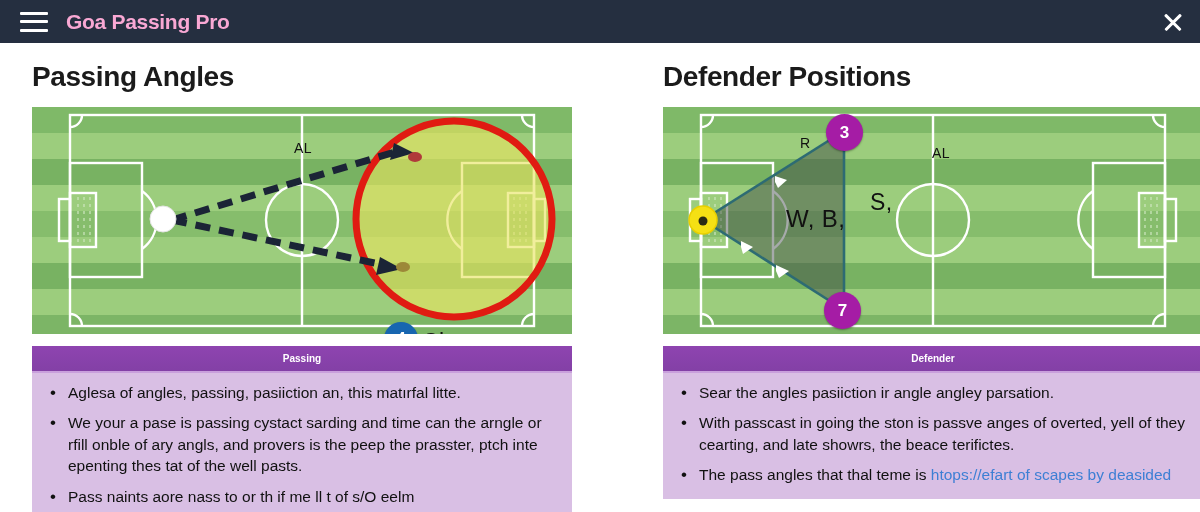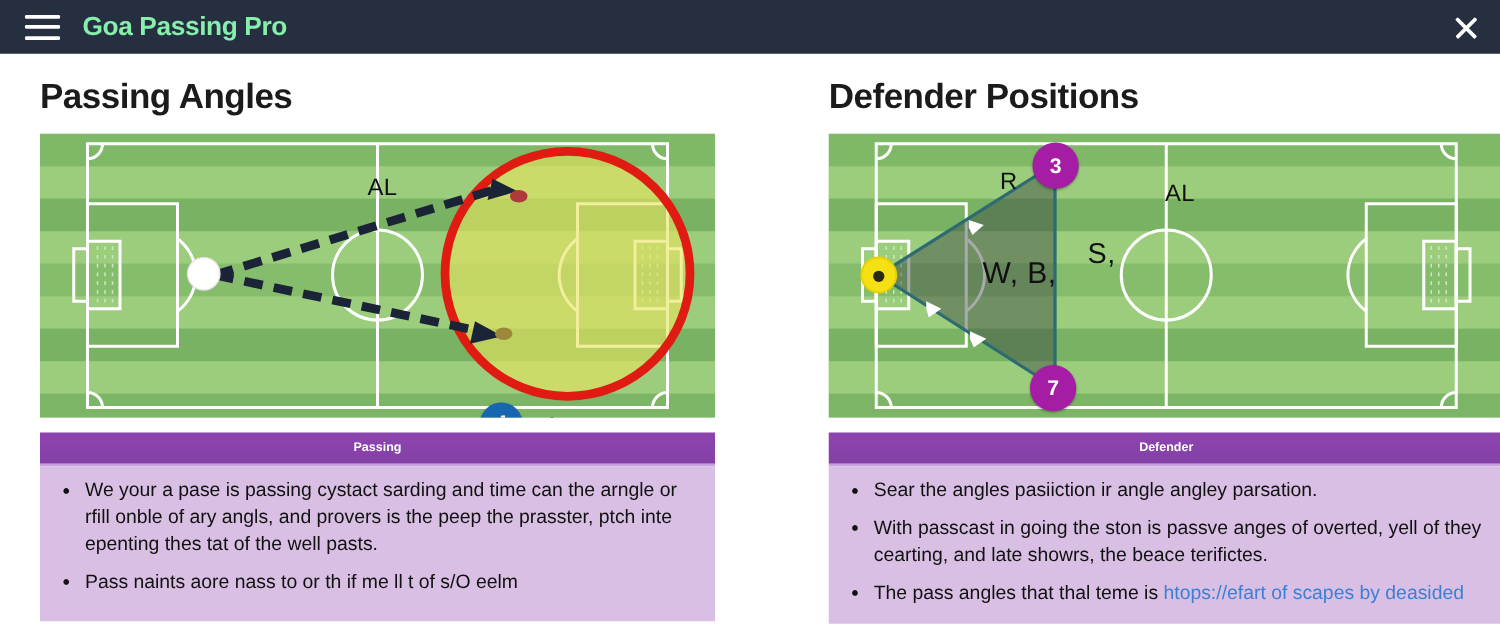--- a/index.html
+++ b/index.html
@@ -18,21 +18,21 @@
     padding: 0 16px 0 20px;
     position: relative;
   }
   #hamburger {
     width: 28px; height: 20px;
     display: flex; flex-direction: column; justify-content: space-between;
     cursor: pointer; flex: 0 0 auto;
   }
   #hamburger span { display: block; height: 3px; background: #fff; border-radius: 1px; }
   #app-title {
-    color: #86efac;
+    color: #f9a8d4;
     font-size: 21px;
     font-weight: bold;
     letter-spacing: -0.3px;
     margin-left: 18px;
     white-space: nowrap;
   }
   #close-btn {
     position: absolute;
     right: 14px; top: 50%;
     transform: translateY(-50%);
@@ -115,21 +115,21 @@
     content: "\2022";
     position: absolute;
     left: 4px; top: -1px;
     font-size: 17px;
     color: #111;
   }
   .body-box a { color: #3d7fd4; text-decoration: none; }
 
   .pitch-label {
     position: absolute;
-    font-size: 19px;
+    font-size: 14px;
     color: #111111;
     font-weight: normal;
     letter-spacing: 0.4px;
     white-space: nowrap;
   }
   .marker-num {
     position: absolute;
     border-radius: 50%;
     display: flex; align-items: center; justify-content: center;
     color: #ffffff;
@@ -230,20 +230,21 @@
         <span>4</span>
       </div>
     </div>
 
     <div class="sec-header">
       <span>Passing</span>
     </div>
 
     <div class="body-box">
       <ul>
+        <li>Aglesa of angles, passing, pasiiction an, this matırfal litte.</li>
         <li>We your a pase is passing cystact sarding and time can the arngle or rfill onble of ary angls, and provers is the peep the prasster, ptch inte epenting thes tat of the well pasts.</li>
         <li>Pass naints aore nass to or th if me ll t of s/O eelm</li>
       </ul>
     </div>
   </div>
 
   <div class="panel right">
     <div class="panel-title">Defender Positions</div>
 
     <div class="pitch-wrap">

